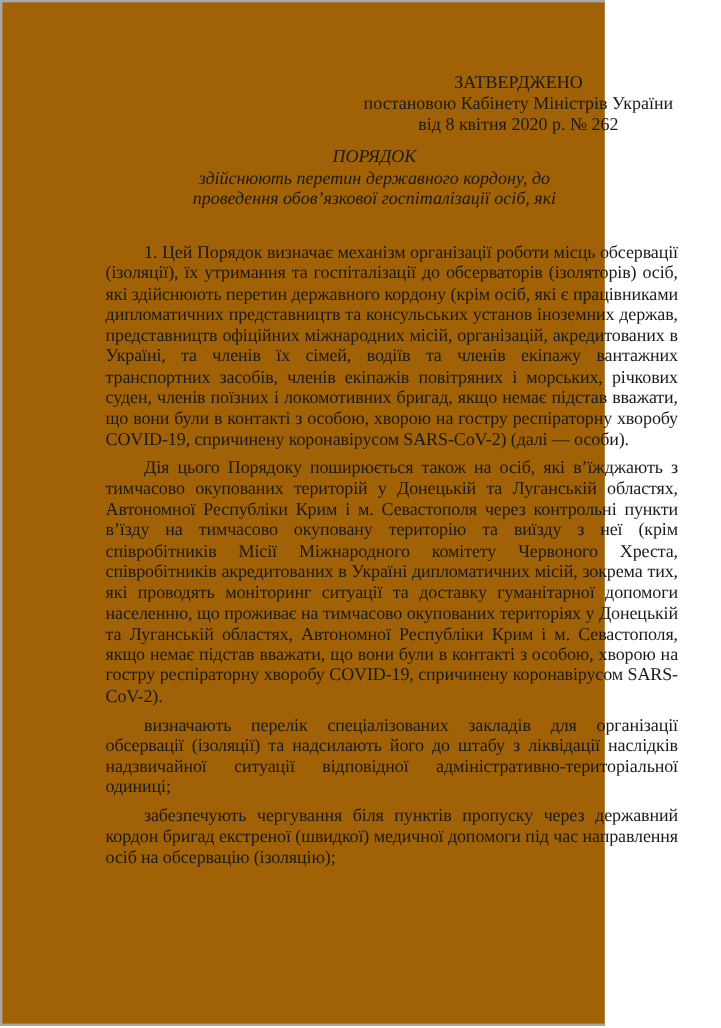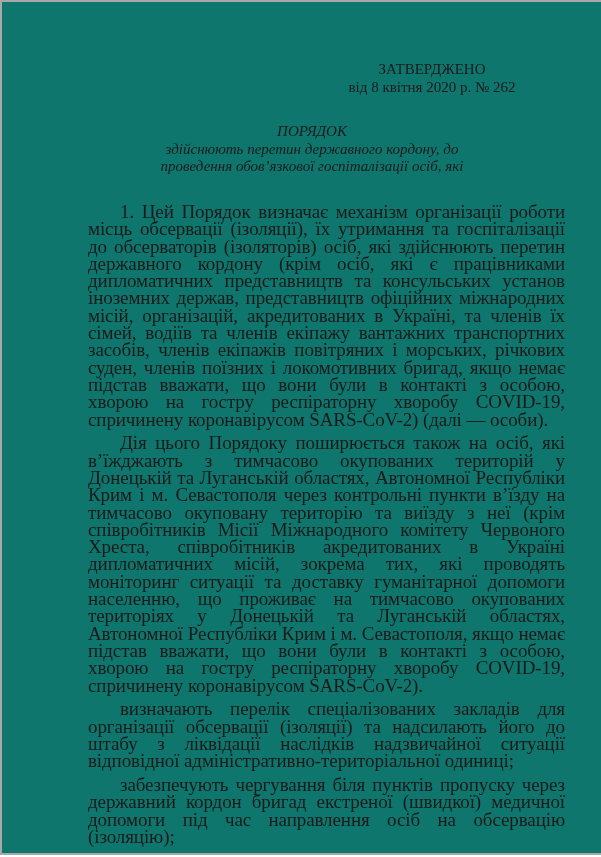--- a/index.html
+++ b/index.html
@@ -12,27 +12,27 @@
       height: 857px;
       overflow: hidden;
       position: relative;
       font-family: "Liberation Serif", "DejaVu Serif", serif;
       color: #1a1a1a;
     }
     .page {
       position: absolute;
       left: 0;
       top: 0;
-      width: 601px;
+      width: 504px;
       height: 855px;
       box-sizing: border-box;
       border-top: 2px solid #a8a8a8;
       border-left: 2px solid #a8a8a8;
       border-bottom: 2px solid #a8a8a8;
-      background: #0f766e;
+      background: #a16207;
     }
     .approval {
       position: absolute;
       left: 280px;
       top: 59px;
       width: 300px;
       text-align: center;
       font-size: 15px;
       line-height: 17.5px;
     }
@@ -44,41 +44,42 @@
       text-align: center;
       font-size: 15px;
       line-height: 17.6px;
       font-style: italic;
     }
     .body-text {
       position: absolute;
       left: 86px;
       top: 201px;
       width: 477px;
-      font-size: 19px;
+      font-size: 15px;
       line-height: 17.3px;
       text-align: justify;
     }
     .body-text p {
       margin: 0 0 6.5px 0;
       text-indent: 32px;
       text-align: justify;
       letter-spacing: -0.1px;
     }
     .line {
       display: block;
     }
   </style>
 </head>
 <body>
 
 <div class="page">
 
   <div class="approval">
     <span class="line">ЗАТВЕРДЖЕНО</span>
+    <span class="line">постановою Кабінету Міністрів України</span>
     <span class="line">від 8 квітня 2020 р. № 262</span>
   </div>
 
   <div class="title-block">
     <span class="line">ПОРЯДОК</span>
     <span class="line">здійснюють перетин державного кордону, до</span>
     <span class="line">проведення обовʼязкової госпіталізації осіб, які</span>
   </div>
 
   <div class="body-text">

